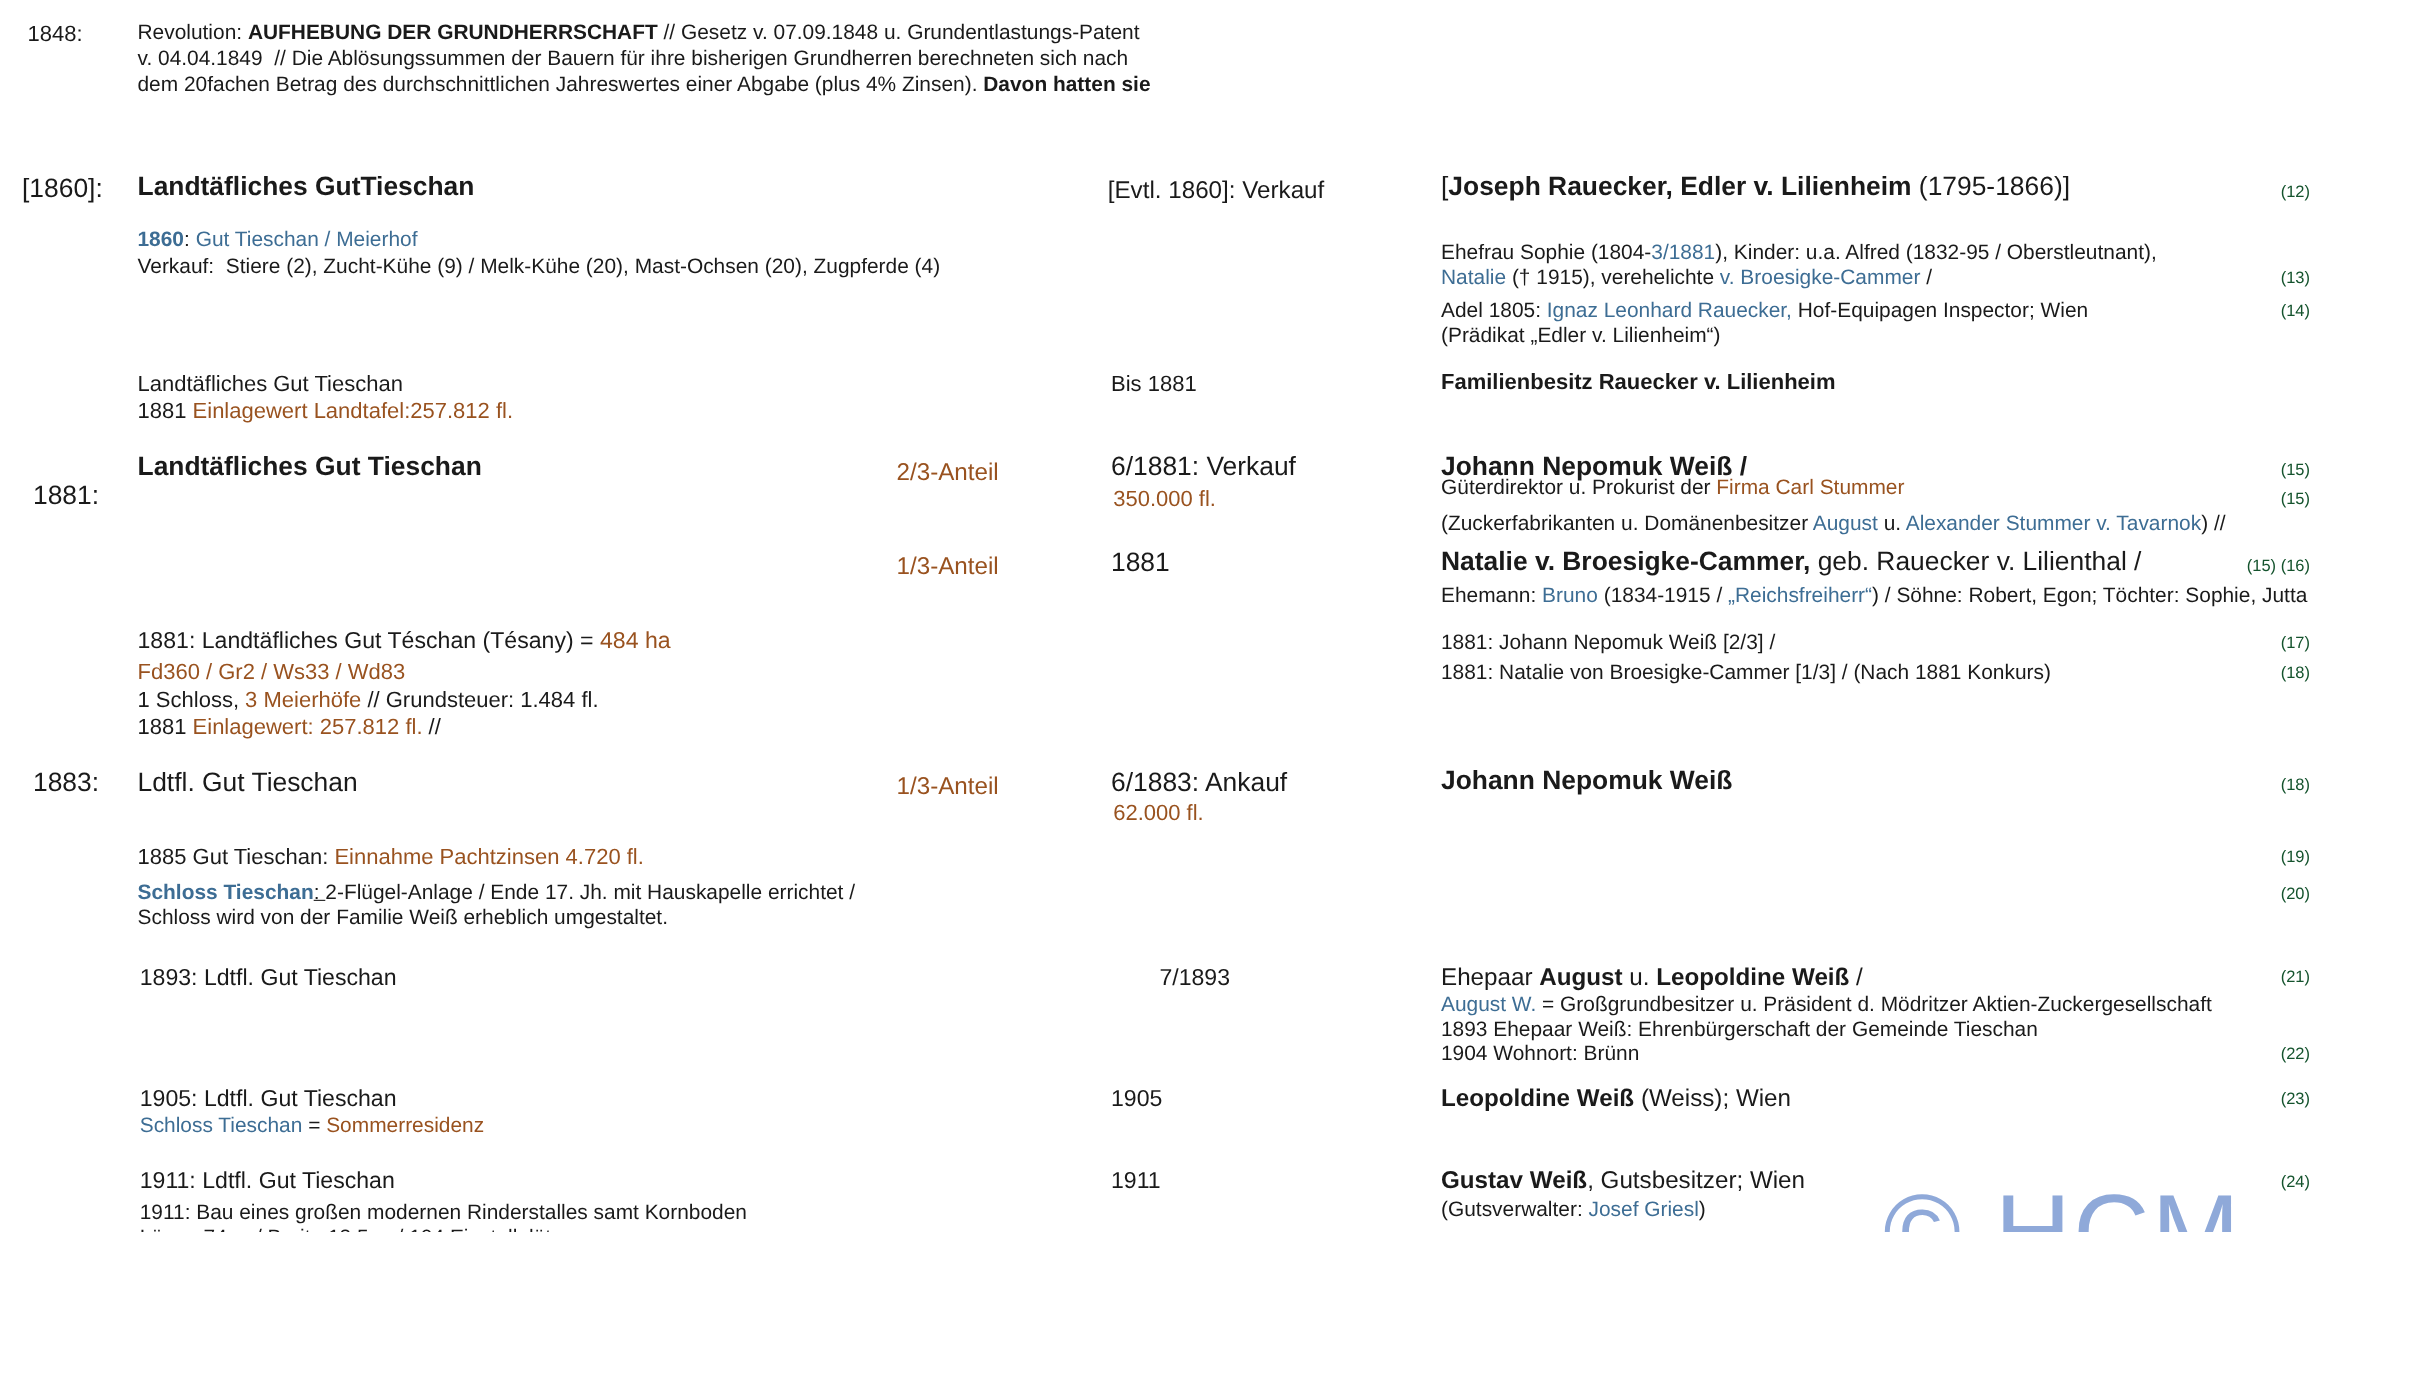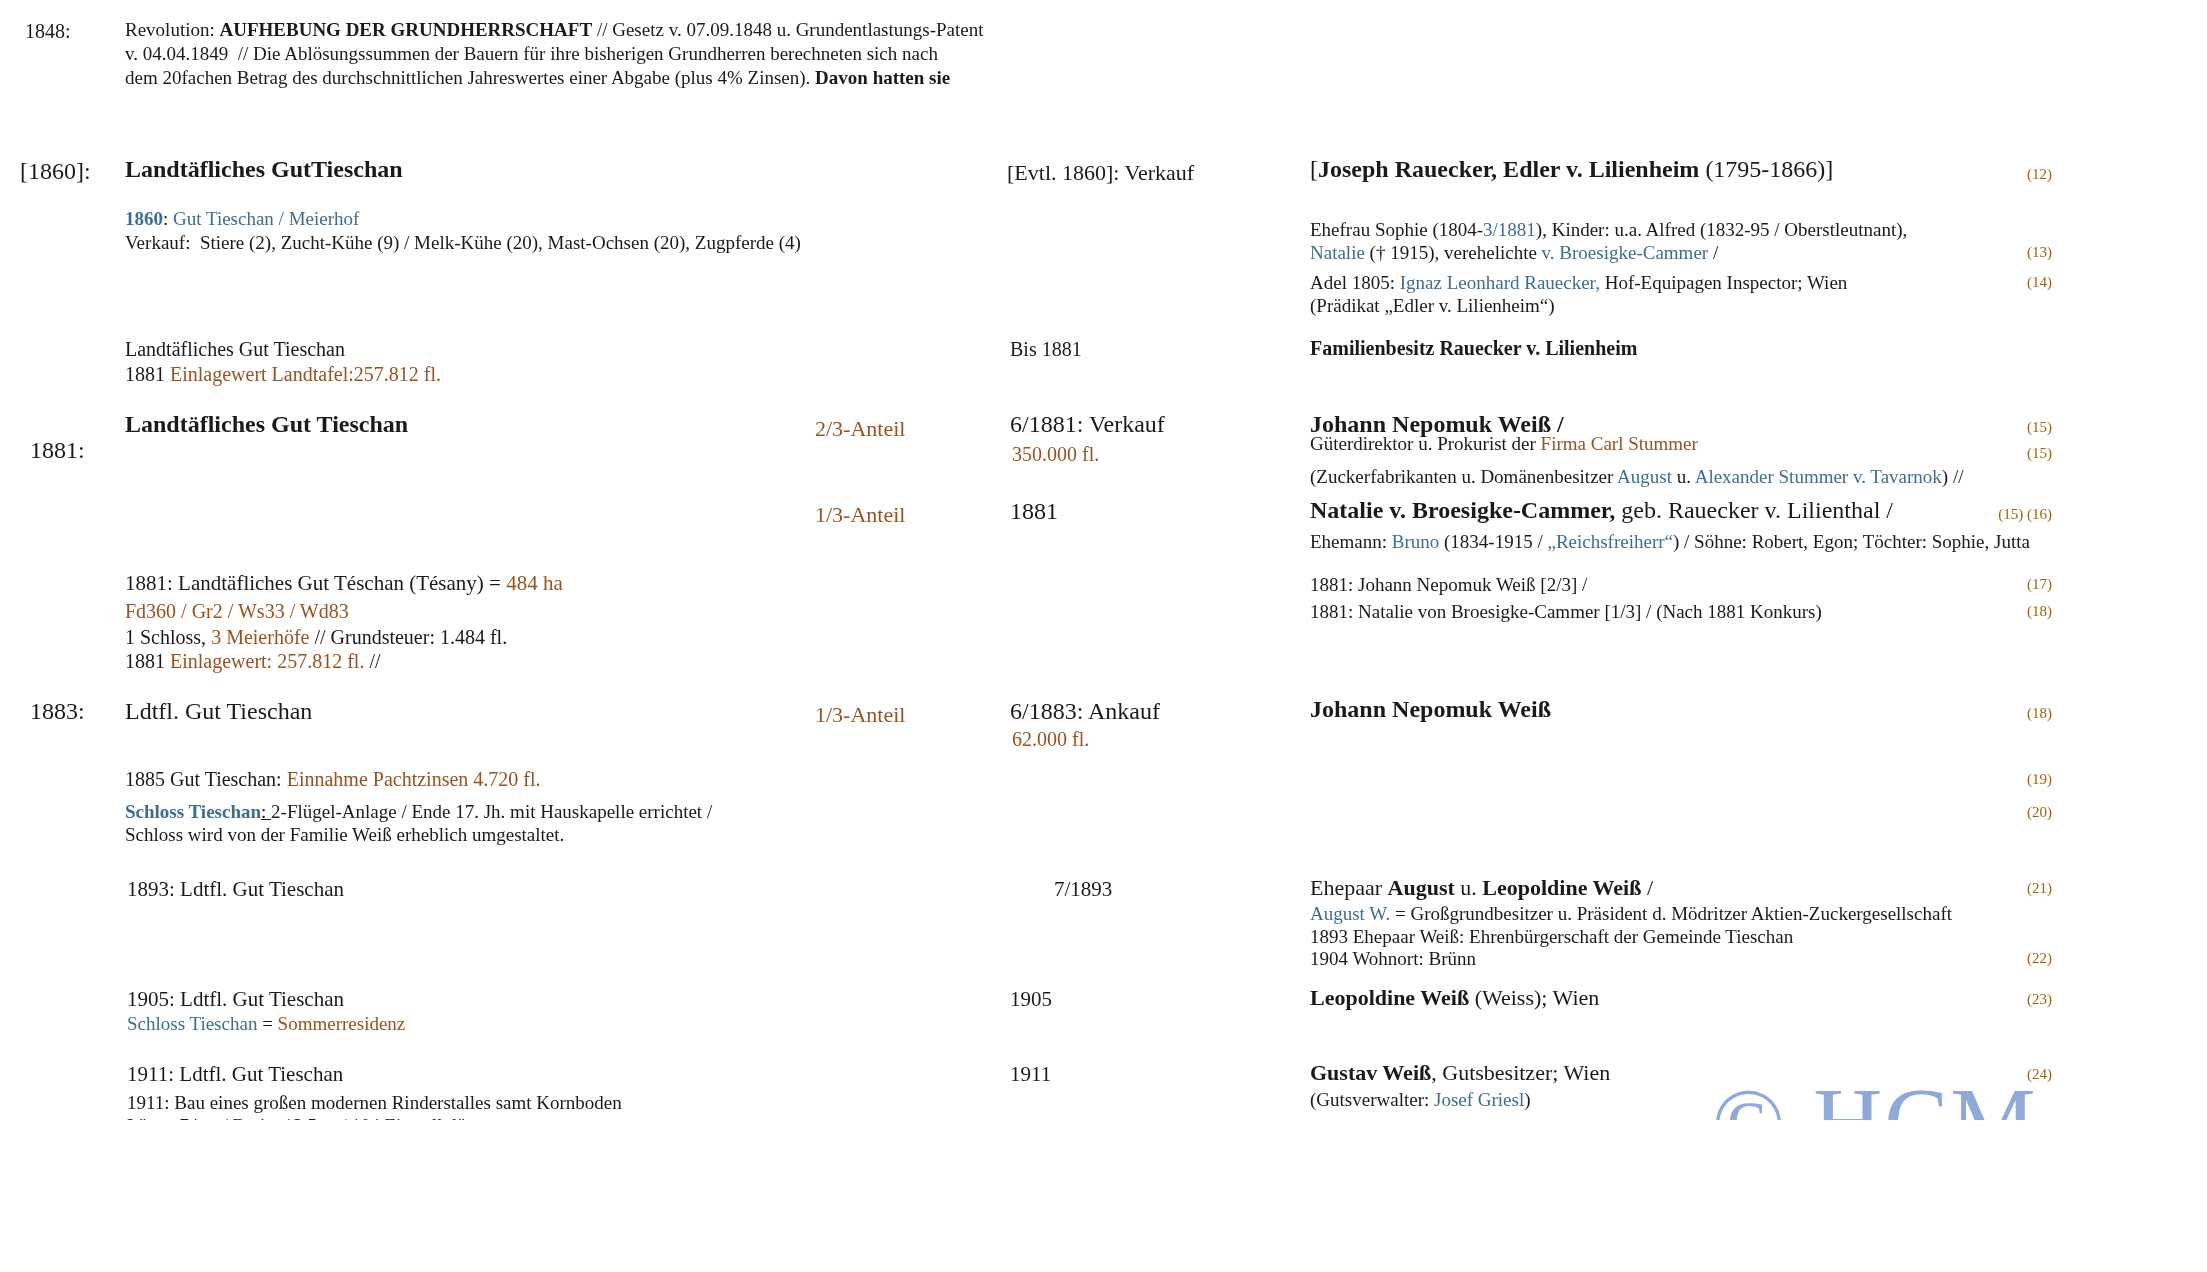--- a/index.html
+++ b/index.html
@@ -1,24 +1,24 @@
 <!DOCTYPE html>
 <html><head>
 <meta charset="utf-8">
 <style>
   html,body{margin:0;padding:0;background:#ffffff;}
   .doc{position:relative;width:2207px;height:1120px;background:#ffffff;overflow:hidden;
-       font-family:Liberation Serif, serif;color:#1a1a1a;}
+       font-family:Liberation Sans, sans-serif;color:#1a1a1a;}
   .line{position:absolute;white-space:pre;line-height:1.15;}.f19{font-size:19px}.f20{font-size:20px}.f21{font-size:21px}
   .f22{font-size:22px}.f24{font-size:24px}
   .b{font-weight:bold}
   .blue{color:#3d6d94}
   .brown{color:#99521f}
-  .ref{position:absolute;left:1892px;width:160px;text-align:right;font-size:15px;
-       color:#a16207;white-space:pre;}
+  .ref{position:absolute;left:1940px;width:160px;text-align:right;font-size:15px;
+       color:#14532d;white-space:pre;}
   .watermark{position:absolute;left:1712px;top:1066px;font-size:96px;letter-spacing:2px;
        color:#8fa9d9;white-space:pre;}
   .rule{position:absolute;left:5px;top:1236px;width:2190px;height:5px;background:#000;}
   .u{text-decoration:underline}
 </style>
 </head>
 <body>
 
 <div class="doc">
 

